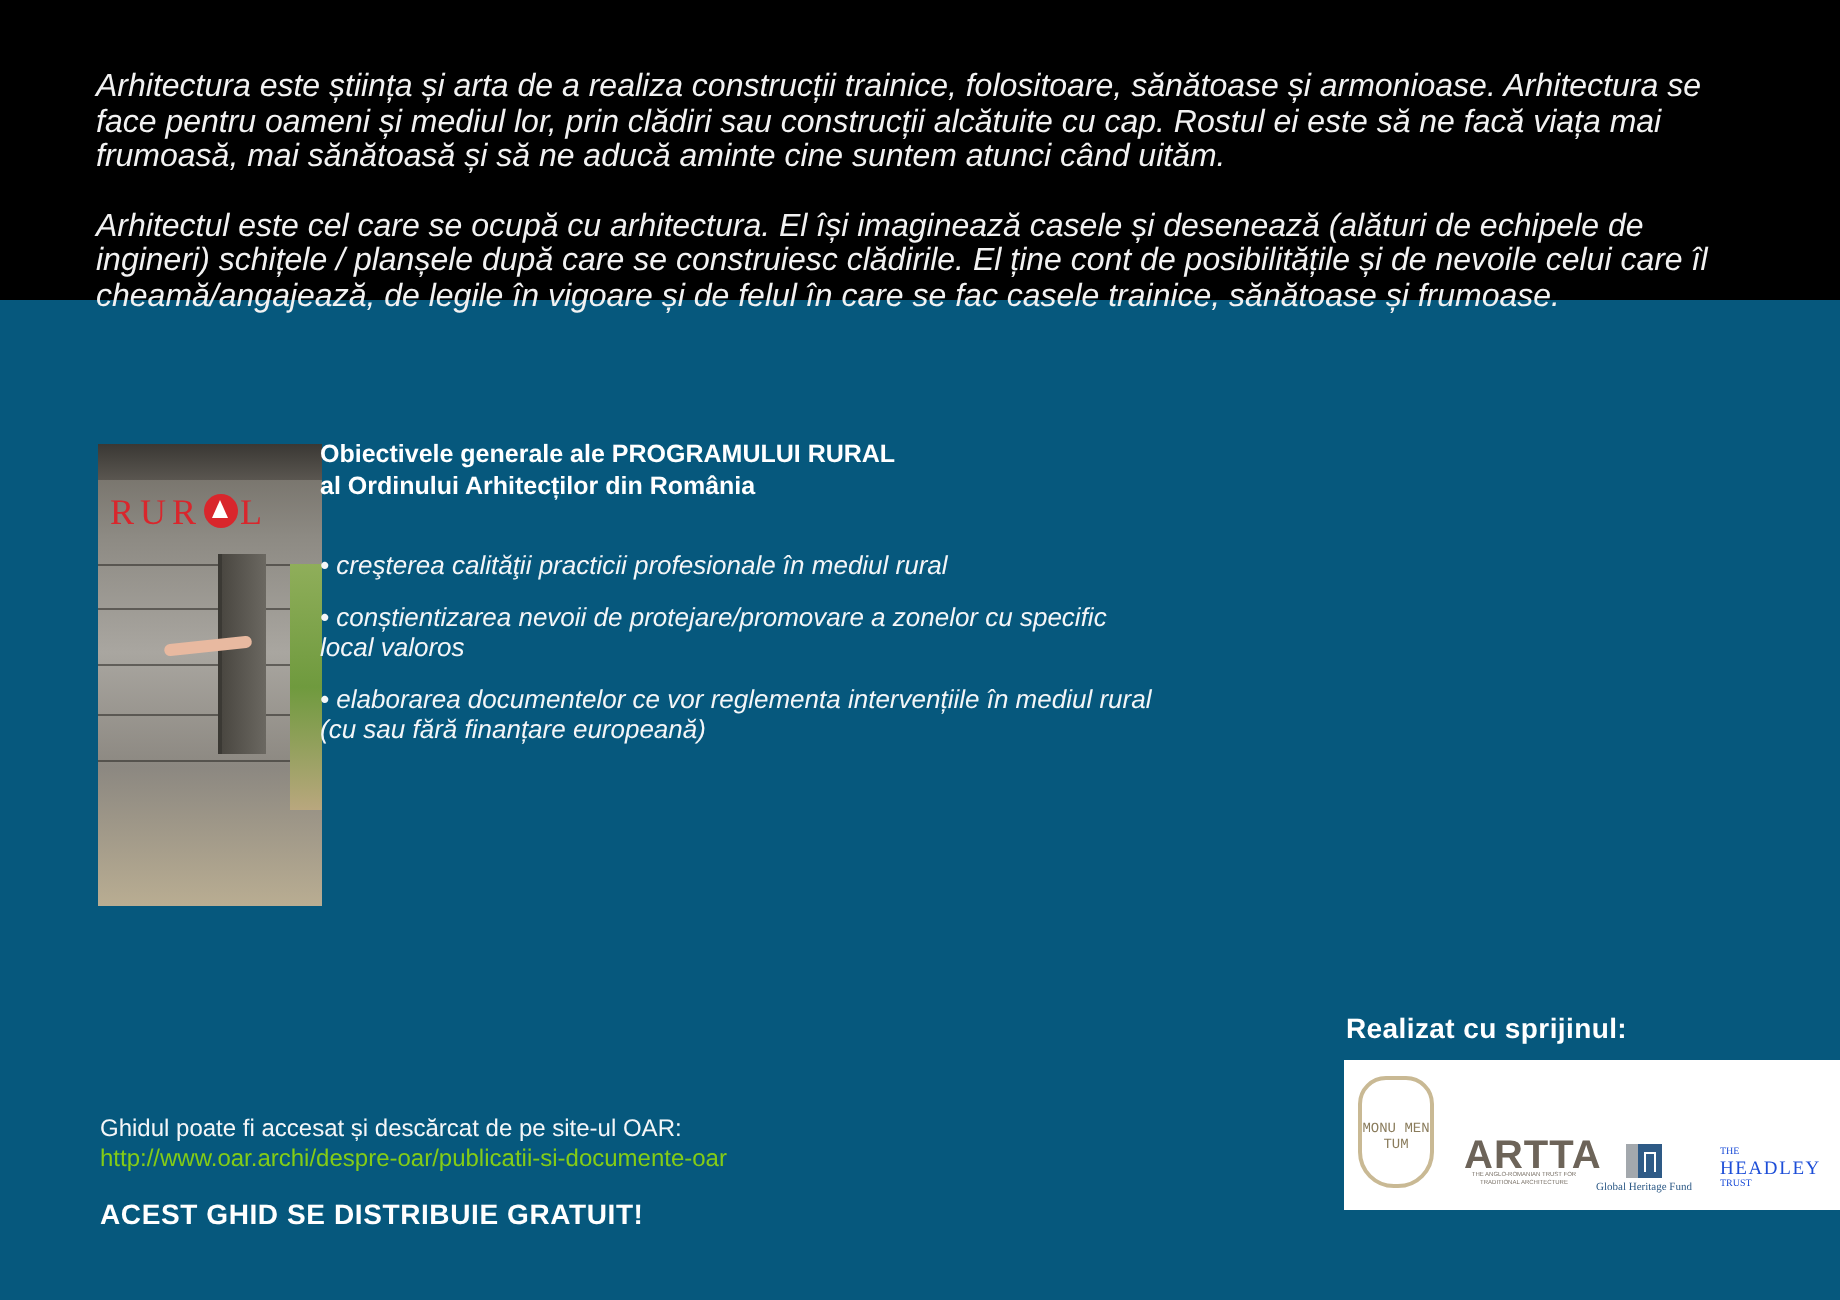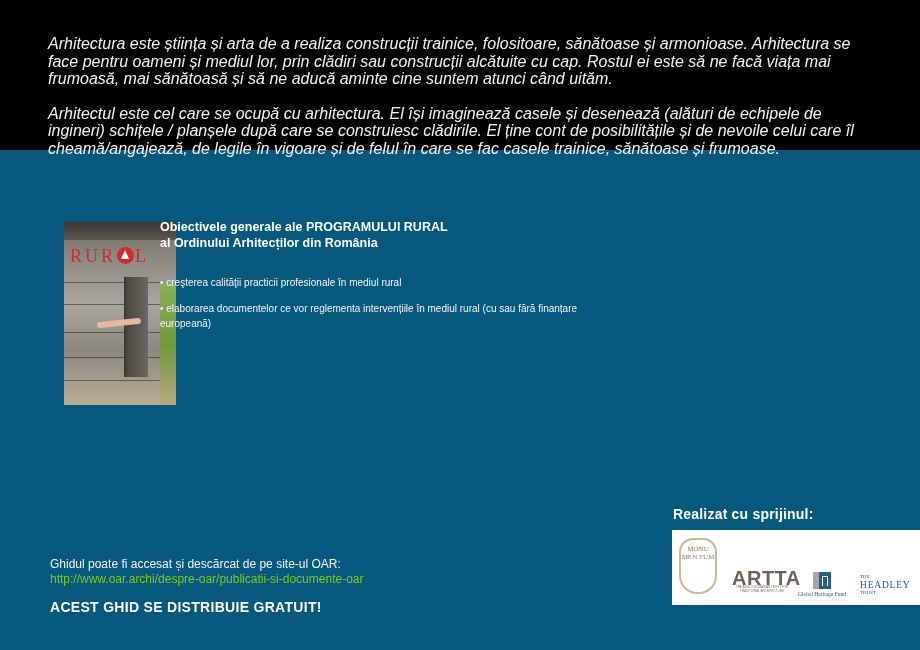--- a/index.html
+++ b/index.html
@@ -14,21 +14,21 @@
       position: absolute; left: 0; top: 0; width: 920px; height: 150px;
       background: #000000;
     }
     .intro {
       position: absolute; left: 48px; top: 35px; width: 830px;
       font-style: italic; font-size: 16px; line-height: 17.5px; color: #f2f2f2;
     }
     .intro p { margin: 0 0 17px 0; }
 
     .cover {
-      position: absolute; left: 64px; top: 222px; width: 112px; height: 183px;
+      position: absolute; left: 49px; top: 222px; width: 112px; height: 231px;
       overflow: hidden;
       background: linear-gradient(180deg, #6e6a62 0%, #8d8a83 20%, #a9a6a0 45%, #8c8881 70%, #b9ad92 100%);
     }
     .cover .roof {
       position: absolute; left: 0; top: 0; width: 112px; height: 18px;
       background: linear-gradient(180deg, #3a3834, #5a5650);
     }
     .cover .plank {
       position: absolute; left: 0; width: 112px; height: 1px; background: rgba(40,38,34,0.55);
     }
@@ -61,36 +61,36 @@
     }
 
     .objectives {
       position: absolute; left: 160px; top: 219px; width: 420px;
     }
     .objectives h2 {
       margin: 0 0 24px 0; font-size: 12.5px; line-height: 16px; font-weight: bold;
     }
     .objectives ul { list-style: none; margin: 0; padding: 0; }
     .objectives li {
-      font-size: 10px; line-height: 15px; margin-bottom: 11px; color: #f4f6f8;
+      font-size: 13px; line-height: 15px; margin-bottom: 11px; color: #f4f6f8; font-style: italic;
     }
 
     .support-label {
       position: absolute; left: 673px; top: 506px; font-size: 14px; font-weight: bold;
       letter-spacing: 0.2px;
     }
     .sponsors {
       position: absolute; left: 672px; top: 530px; width: 248px; height: 75px;
       background: #ffffff;
     }
     .logo-monumentum {
       position: absolute; left: 7px; top: 8px; width: 38px; height: 56px;
       border: 2px solid #c9b994; border-radius: 14px 14px 18px 18px;
-      color: #8a7c5c; font-family: Liberation Serif, serif; font-size: 7px;
-      text-align: center; line-height: 8px; box-sizing: border-box; padding-top: 5px;
+      color: #8a7c5c; font-family: Liberation Mono, monospace; font-size: 7px;
+      text-align: center; line-height: 8px; box-sizing: border-box; padding-top: 21px;
     }
     .logo-artta {
       position: absolute; left: 60px; top: 40px; width: 60px; text-align: center;
     }
     .logo-artta .big {
       font-size: 20px; font-weight: bold; color: #6d6459; letter-spacing: 0.5px; line-height: 16px;
     }
     .logo-artta .small {
       font-size: 3px; color: #7a7268; line-height: 3.5px;
     }
@@ -149,20 +149,21 @@
   </div>
 </div>
 
 <div class="objectives">
   <h2>
     <span>Obiectivele generale ale PROGRAMULUI RURAL</span><br>
     <span>al Ordinului Arhitecților din România</span>
   </h2>
   <ul>
     <li>• creşterea calităţii practicii profesionale în mediul rural</li>
+    <li>• conștientizarea nevoii de protejare/promovare a zonelor cu specific local valoros</li>
     <li>• elaborarea documentelor ce vor reglementa intervențiile în mediul rural (cu sau fără finanțare europeană)</li>
   </ul>
 </div>
 
 <div class="free-title">ACEST GHID SE DISTRIBUIE GRATUIT!</div>
 <div class="free-text">
   <div>Ghidul poate fi accesat și descărcat de pe site-ul OAR:</div>
   <a>http://www.oar.archi/despre-oar/publicatii-si-documente-oar</a>
 </div>
 

